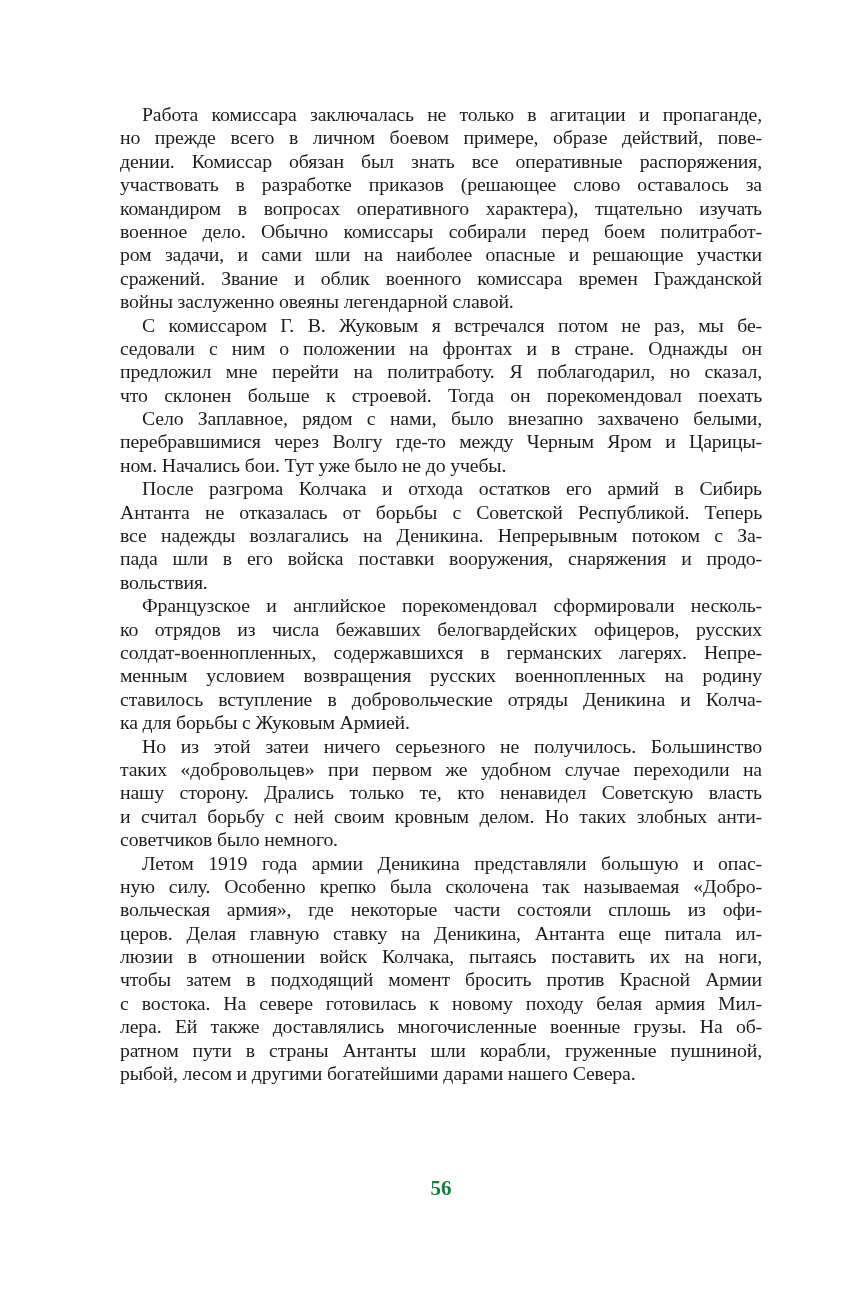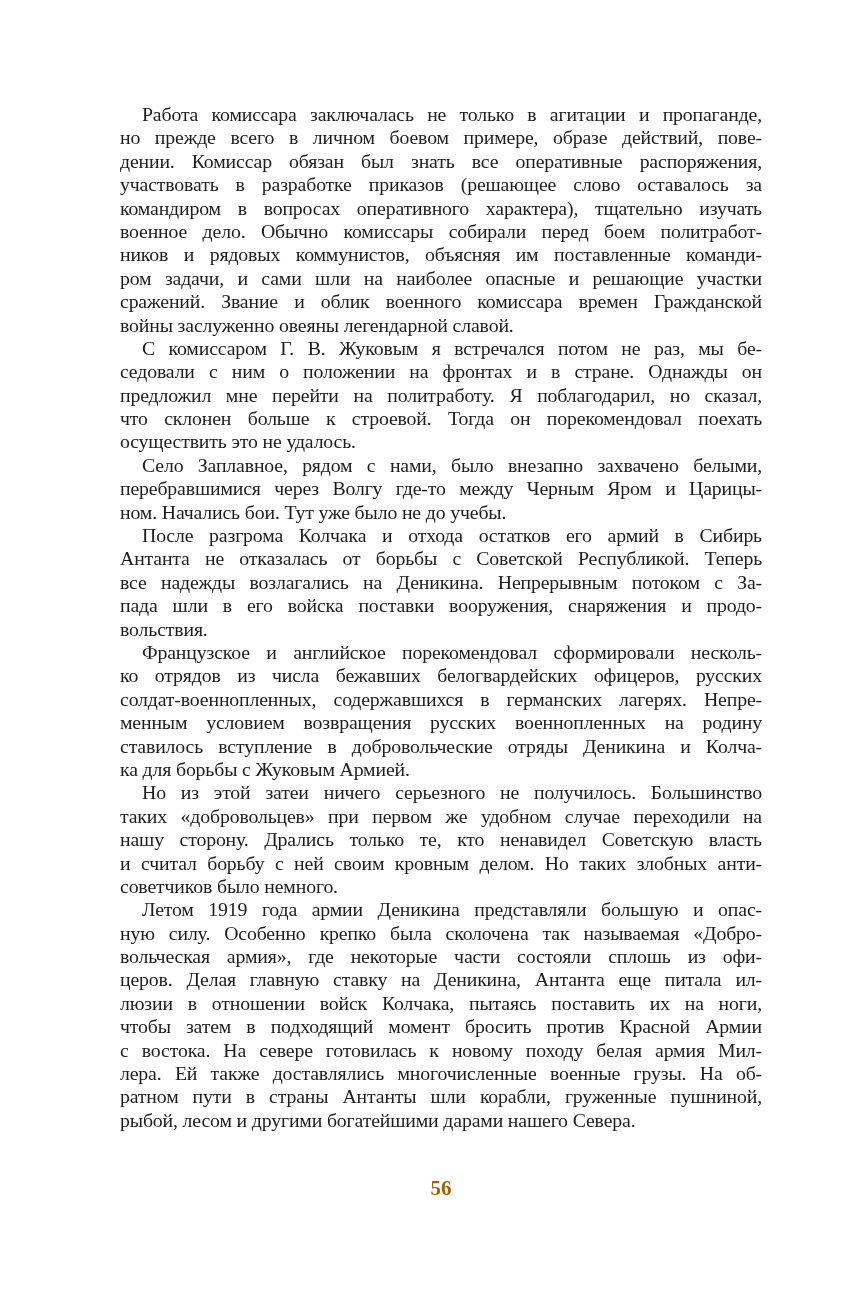--- a/index.html
+++ b/index.html
@@ -54,48 +54,46 @@
     .page-number {
       position: absolute;
       left: 120px;
       width: 642px;
       top: 1174px;
       height: 28px;
       line-height: 28px;
       text-align: center;
       font-size: 21px;
       font-weight: bold;
-      color: #a16207;
+      color: #15803d;
     }
   </style>
 </head>
 <body>
 
 <div class="page">
   <div class="text-column">
 
     <div class="paragraph">
       <span class="line first">Работа комиссара заключалась не только в агитации и пропаганде,</span>
       <span class="line">но прежде всего в личном боевом примере, образе действий, пове-</span>
       <span class="line">дении. Комиссар обязан был знать все оперативные распоряжения,</span>
       <span class="line">участвовать в разработке приказов (решающее слово оставалось за</span>
       <span class="line">командиром в вопросах оперативного характера), тщательно изучать</span>
       <span class="line">военное дело. Обычно комиссары собирали перед боем политработ-</span>
-      <span class="line">ников и рядовых коммунистов, объясняя им поставленные команди-</span>
       <span class="line">ром задачи, и сами шли на наиболее опасные и решающие участки</span>
       <span class="line">сражений. Звание и облик военного комиссара времен Гражданской</span>
       <span class="line last">войны заслуженно овеяны легендарной славой.</span>
     </div>
 
     <div class="paragraph">
       <span class="line first">С комиссаром Г. В. Жуковым я встречался потом не раз, мы бе-</span>
       <span class="line">седовали с ним о положении на фронтах и в стране. Однажды он</span>
       <span class="line">предложил мне перейти на политработу. Я поблагодарил, но сказал,</span>
       <span class="line">что склонен больше к строевой. Тогда он порекомендовал поехать</span>
-      <span class="line last">осуществить это не удалось.</span>
     </div>
 
     <div class="paragraph">
       <span class="line first">Село Заплавное, рядом с нами, было внезапно захвачено белыми,</span>
       <span class="line">перебравшимися через Волгу где-то между Черным Яром и Царицы-</span>
       <span class="line last">ном. Начались бои. Тут уже было не до учебы.</span>
     </div>
 
     <div class="paragraph">
       <span class="line first">После разгрома Колчака и отхода остатков его армий в Сибирь</span>

